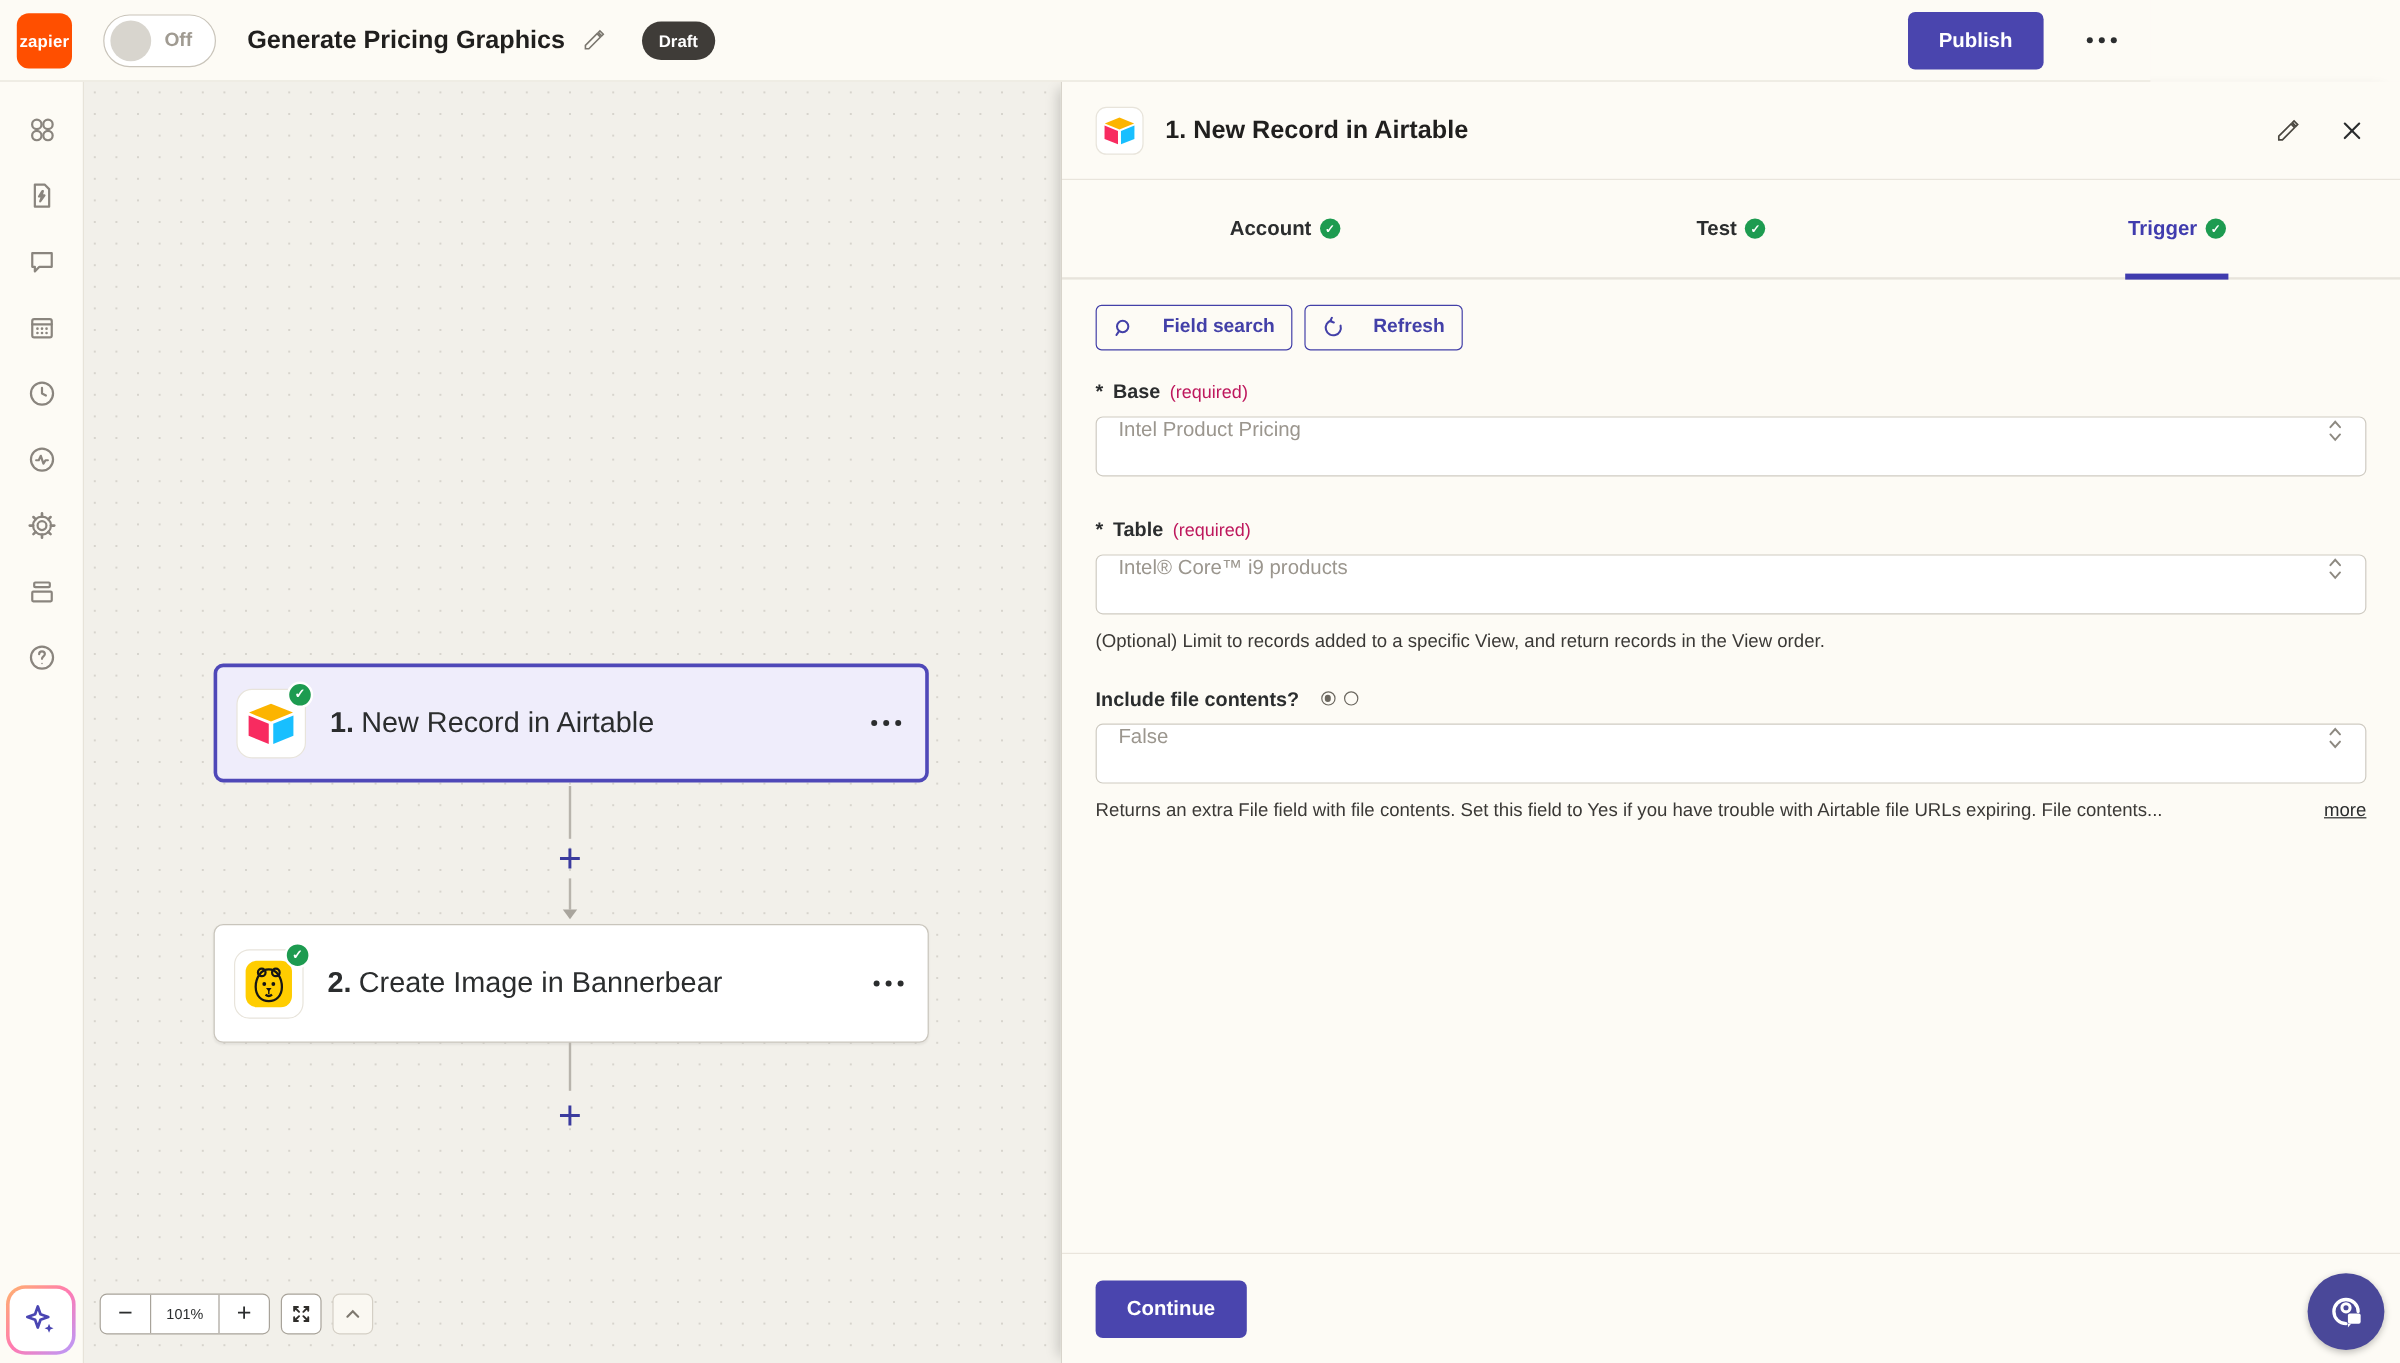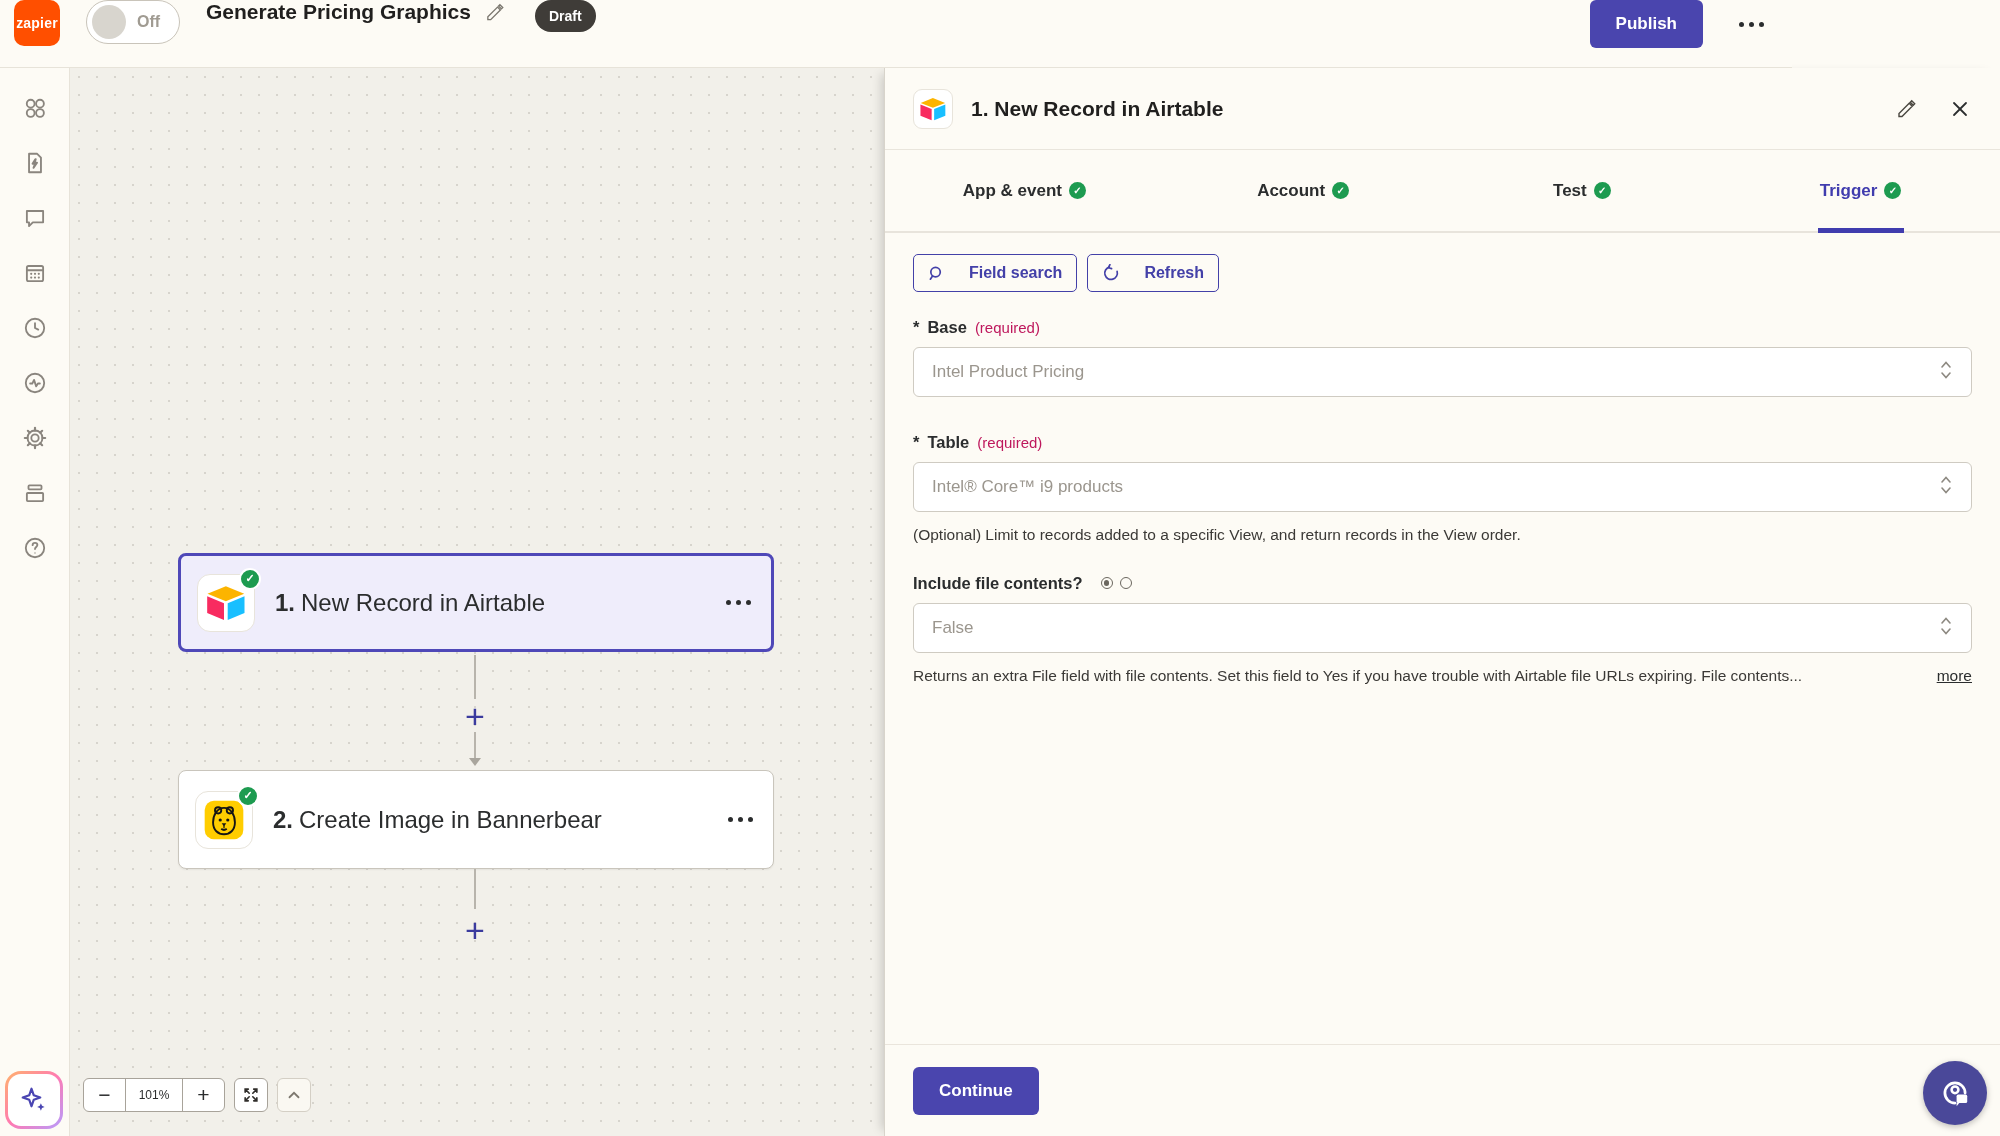--- a/index.html
+++ b/index.html
@@ -2,21 +2,21 @@
 <html><head>
 <meta charset="utf-8">
 <style>
   * { margin:0; padding:0; box-sizing:border-box; }
   html,body { width:2000px; height:1136px; overflow:hidden;
     font-family:"Liberation Sans", sans-serif; background:#fdfbf5; color:#2b2d2e; }
 
   
   .topbar { position:absolute; top:0; left:0; width:1792px; height:68px;
     background:#fdfbf5; border-bottom:1px solid #e7e3d9;
-    display:flex; align-items:flex-start; padding:0 22px 0 14px; z-index:30; }
+    display:flex; align-items:center; padding:0 22px 0 14px; z-index:30; }
   .logo { width:46px; height:46px; border-radius:10px; background:#ff4f00;
     display:flex; align-items:center; justify-content:center; }
   .logo span { color:#fff; font-weight:bold; font-size:14px; letter-spacing:.2px; }
   .toggle { margin-left:26px; width:94px; height:44px; border:1px solid #c9c4ba;
     border-radius:999px; background:#fff; display:flex; align-items:center; padding:0 12px 0 5px; }
   .toggle .knob { width:34px; height:34px; border-radius:50%; background:#d8d5ce; }
   .toggle .tlabel { margin-left:11px; font-size:16px; font-weight:bold; color:#a09b92; }
   .zap-title { margin-left:26px; font-size:21px; font-weight:800; color:#201f1e; }
   .title-pencil { margin-left:12px; width:20px; height:20px; }
   .draft { margin-left:28px; background:#3f3c38; color:#fff; font-size:14px; font-weight:bold;
@@ -106,21 +106,21 @@
   .panel-body { position:absolute; top:165px; left:0; right:0; bottom:92px; padding:21px 28px 0 28px; overflow:hidden; }
   .action-row { display:flex; gap:10px; }
   .btn-outline { display:flex; align-items:center; gap:24px; background:transparent;
     border:1px solid #4340a8; border-radius:5px; color:#4340a8; font-family:inherit;
     font-size:16px; font-weight:bold; padding:8px 14px; height:38px; cursor:pointer; }
 
   .field-label { display:flex; align-items:baseline; gap:8px; font-size:16.5px; font-weight:bold; color:#2b2d2e; }
   .field-label .req-note { font-size:15px; font-weight:normal; color:#be185d; }
   .mt26 { margin-top:26px; } .mt36 { margin-top:36px; } .mt30 { margin-top:30px; }
   .select { margin-top:10px; height:50px; background:#fff; border:1px solid #cfcbc2; border-radius:6px;
-    display:flex; align-items:center; padding:0 18px; cursor:pointer; }
+    display:flex; align-items:flex-start; padding:0 18px; cursor:pointer; }
   .select .sel-value { font-size:17px; color:#9b968e; }
   .select .spinner { margin-left:auto; }
   .helper { margin-top:14px; font-size:15.5px; color:#3b3936; }
   .helper-row { margin-top:14px; display:flex; align-items:baseline; gap:10px; }
   .helper-row .truncate { flex:1; overflow:hidden; white-space:nowrap; font-size:15.5px; color:#3b3936; }
   .more-link { font-size:15.5px; color:#2b2d2e; text-decoration:underline; cursor:pointer; flex:none; }
   .radios { display:inline-flex; align-items:center; gap:7px; margin-left:10px; }
   .radio { width:12px; height:12px; border:1.4px solid #6b675f; border-radius:50%; position:relative; }
   .radio.sel::after { content:""; position:absolute; inset:2.2px; border-radius:50%; background:#6b675f; }
 
@@ -342,24 +342,20 @@
         <svg width="18" height="18" viewBox="0 0 18 18" stroke="#2b2d2e" stroke-width="1.8" stroke-linecap="round">
             <line x1="3" y1="3" x2="15" y2="15"></line>
             <line x1="15" y1="3" x2="3" y2="15"></line>
           </svg>
       </span>
     </div>
   </div>
 
   <div class="tabs">
     <div class="tab">
-      <span>App &amp; event</span>
-        <span class="check"></span>
-    </div>
-    <div class="tab">
       <span>Account</span>
         <span class="check"></span>
     </div>
     <div class="tab">
       <span>Test</span>
         <span class="check"></span>
     </div>
     <div class="tab active">
       <span>Trigger</span>
         <span class="check"></span>

